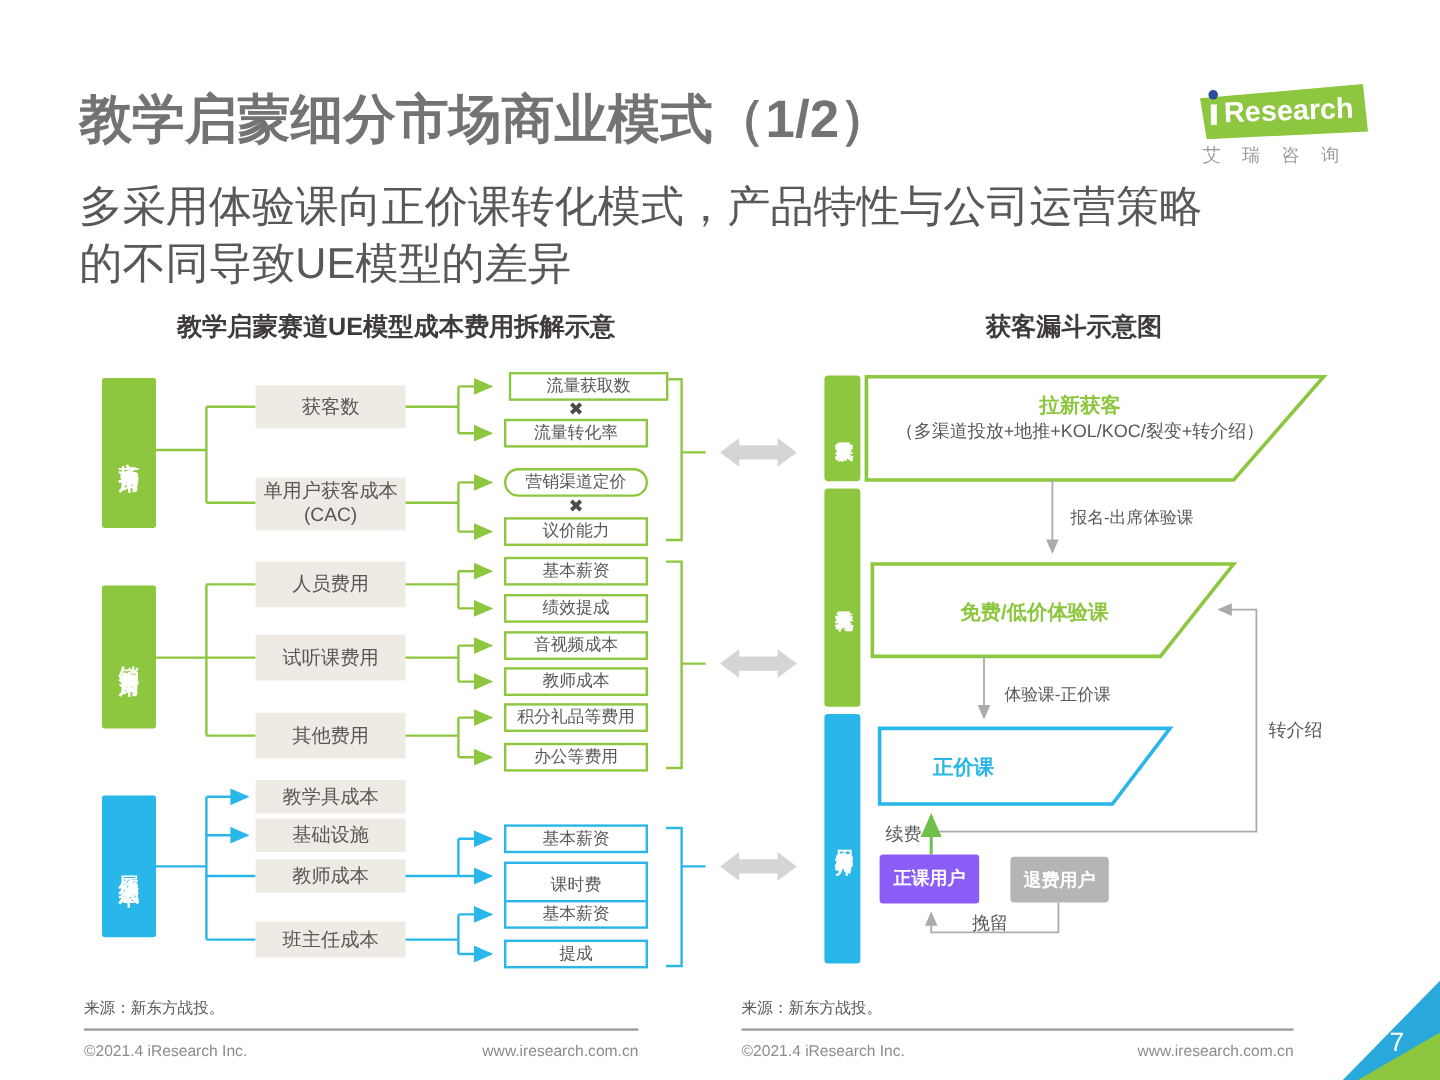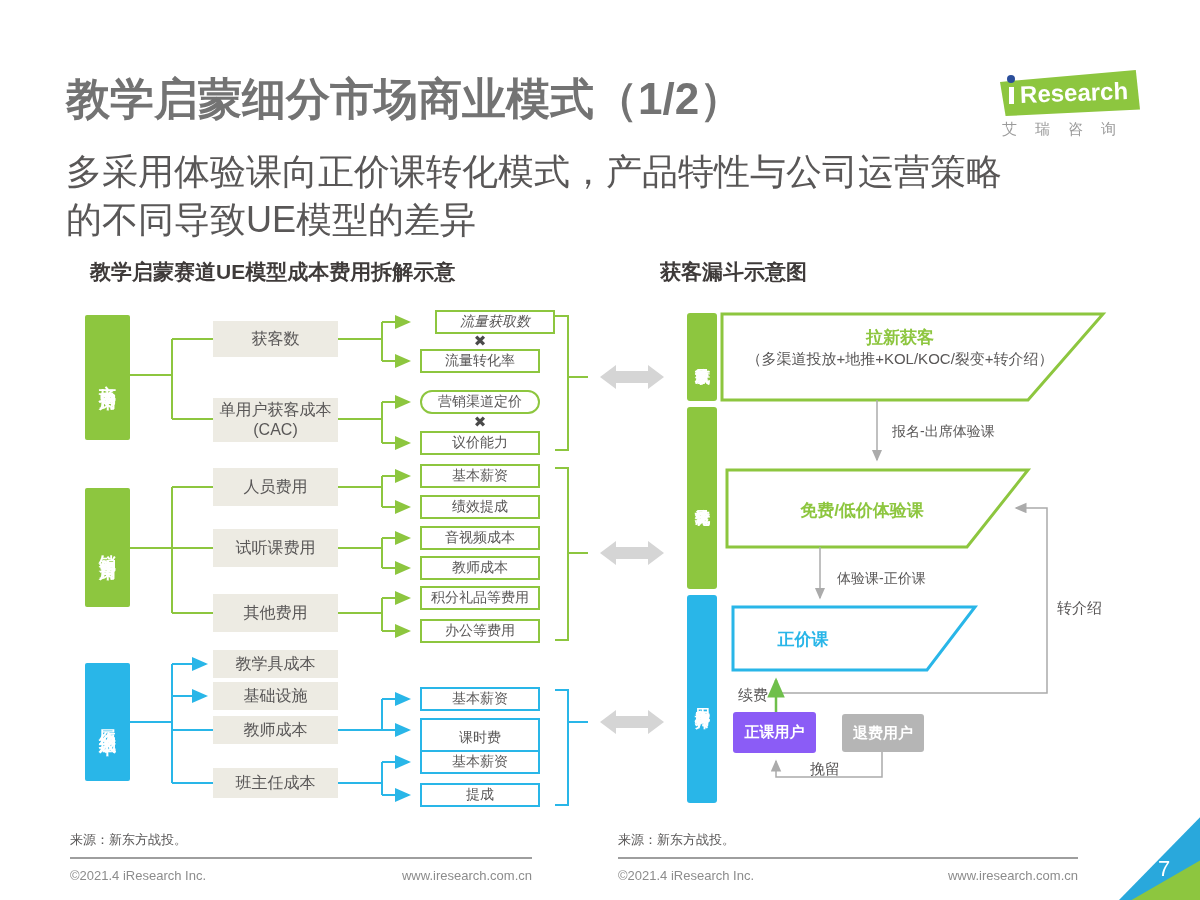--- a/index.html
+++ b/index.html
@@ -11,21 +11,21 @@
   .green-bg{background:#8DC63F;}
   .blue-bg{background:#29B6E8;}
   .catbox{color:#fff;font-weight:bold;font-size:17px;border-radius:2px;}
   .stagebar{color:#fff;font-weight:bold;font-size:15px;border-radius:3px;letter-spacing:1px;}
   .midbox{background:#EDEBE3;color:#595757;font-size:16px;}
   .leaf{background:#fff;color:#595757;font-size:14px;box-sizing:border-box;white-space:nowrap;}
   .leaf-g{border:2px solid #8DC63F;}
   .leaf-b{border:2px solid #29B6E8;}
   .mult{color:#4A4A4A;font-weight:bold;font-size:15px;}
   .lbl{color:#595757;font-size:14px;white-space:nowrap;}
-  .sec-title{color:#3F3B3A;font-weight:bold;font-size:21px;}
+  .sec-title{color:#3F3B3A;font-weight:bold;font-size:21px;text-align:center;}
   .trap-title{font-weight:bold;font-size:17px;text-align:center;}
   .userbox{color:#fff;font-weight:bold;font-size:15px;border-radius:3px;}
   .foot{font-size:13px;color:#8C8C8C;}
   .foot-src{font-size:13px;color:#595757;}
   .foot-line{height:2px;background:#9E9E9E;}
 </style>
 </head>
 <body>
 
 <div id="slide">
@@ -121,21 +121,21 @@
     <span>(CAC)</span>
   </div>
   <div class="abs fc midbox" style="left:213px;top:468px;width:125px;height:38px;">人员费用</div>
   <div class="abs fc midbox" style="left:213px;top:529px;width:125px;height:38px;">试听课费用</div>
   <div class="abs fc midbox" style="left:213px;top:594px;width:125px;height:38px;">其他费用</div>
   <div class="abs fc midbox" style="left:213px;top:650px;width:125px;height:28px;">教学具成本</div>
   <div class="abs fc midbox" style="left:213px;top:682px;width:125px;height:28px;">基础设施</div>
   <div class="abs fc midbox" style="left:213px;top:716px;width:125px;height:28px;">教师成本</div>
   <div class="abs fc midbox" style="left:213px;top:768px;width:125px;height:30px;">班主任成本</div>
 
-  <div class="abs fc leaf leaf-g" style="left:435px;top:310px;width:120px;height:24px;font-style:italic;">流量获取数</div>
+  <div class="abs fc leaf leaf-g" style="left:424px;top:310px;width:133px;height:24px;">流量获取数</div>
   <div class="abs fc leaf leaf-g" style="left:420px;top:349px;width:120px;height:24px;">流量转化率</div>
   <div class="abs fc leaf leaf-g" style="left:420px;top:390px;width:120px;height:24px;border-radius:12px;">营销渠道定价</div>
   <div class="abs fc leaf leaf-g" style="left:420px;top:431px;width:120px;height:24px;">议价能力</div>
   <div class="abs fc leaf leaf-g" style="left:420px;top:464px;width:120px;height:24px;">基本薪资</div>
   <div class="abs fc leaf leaf-g" style="left:420px;top:495px;width:120px;height:24px;">绩效提成</div>
   <div class="abs fc leaf leaf-g" style="left:420px;top:526px;width:120px;height:24px;">音视频成本</div>
   <div class="abs fc leaf leaf-g" style="left:420px;top:556px;width:120px;height:24px;">教师成本</div>
   <div class="abs fc leaf leaf-g" style="left:420px;top:586px;width:120px;height:24px;">积分礼品等费用</div>
   <div class="abs fc leaf leaf-g" style="left:420px;top:619px;width:120px;height:24px;">办公等费用</div>
 

